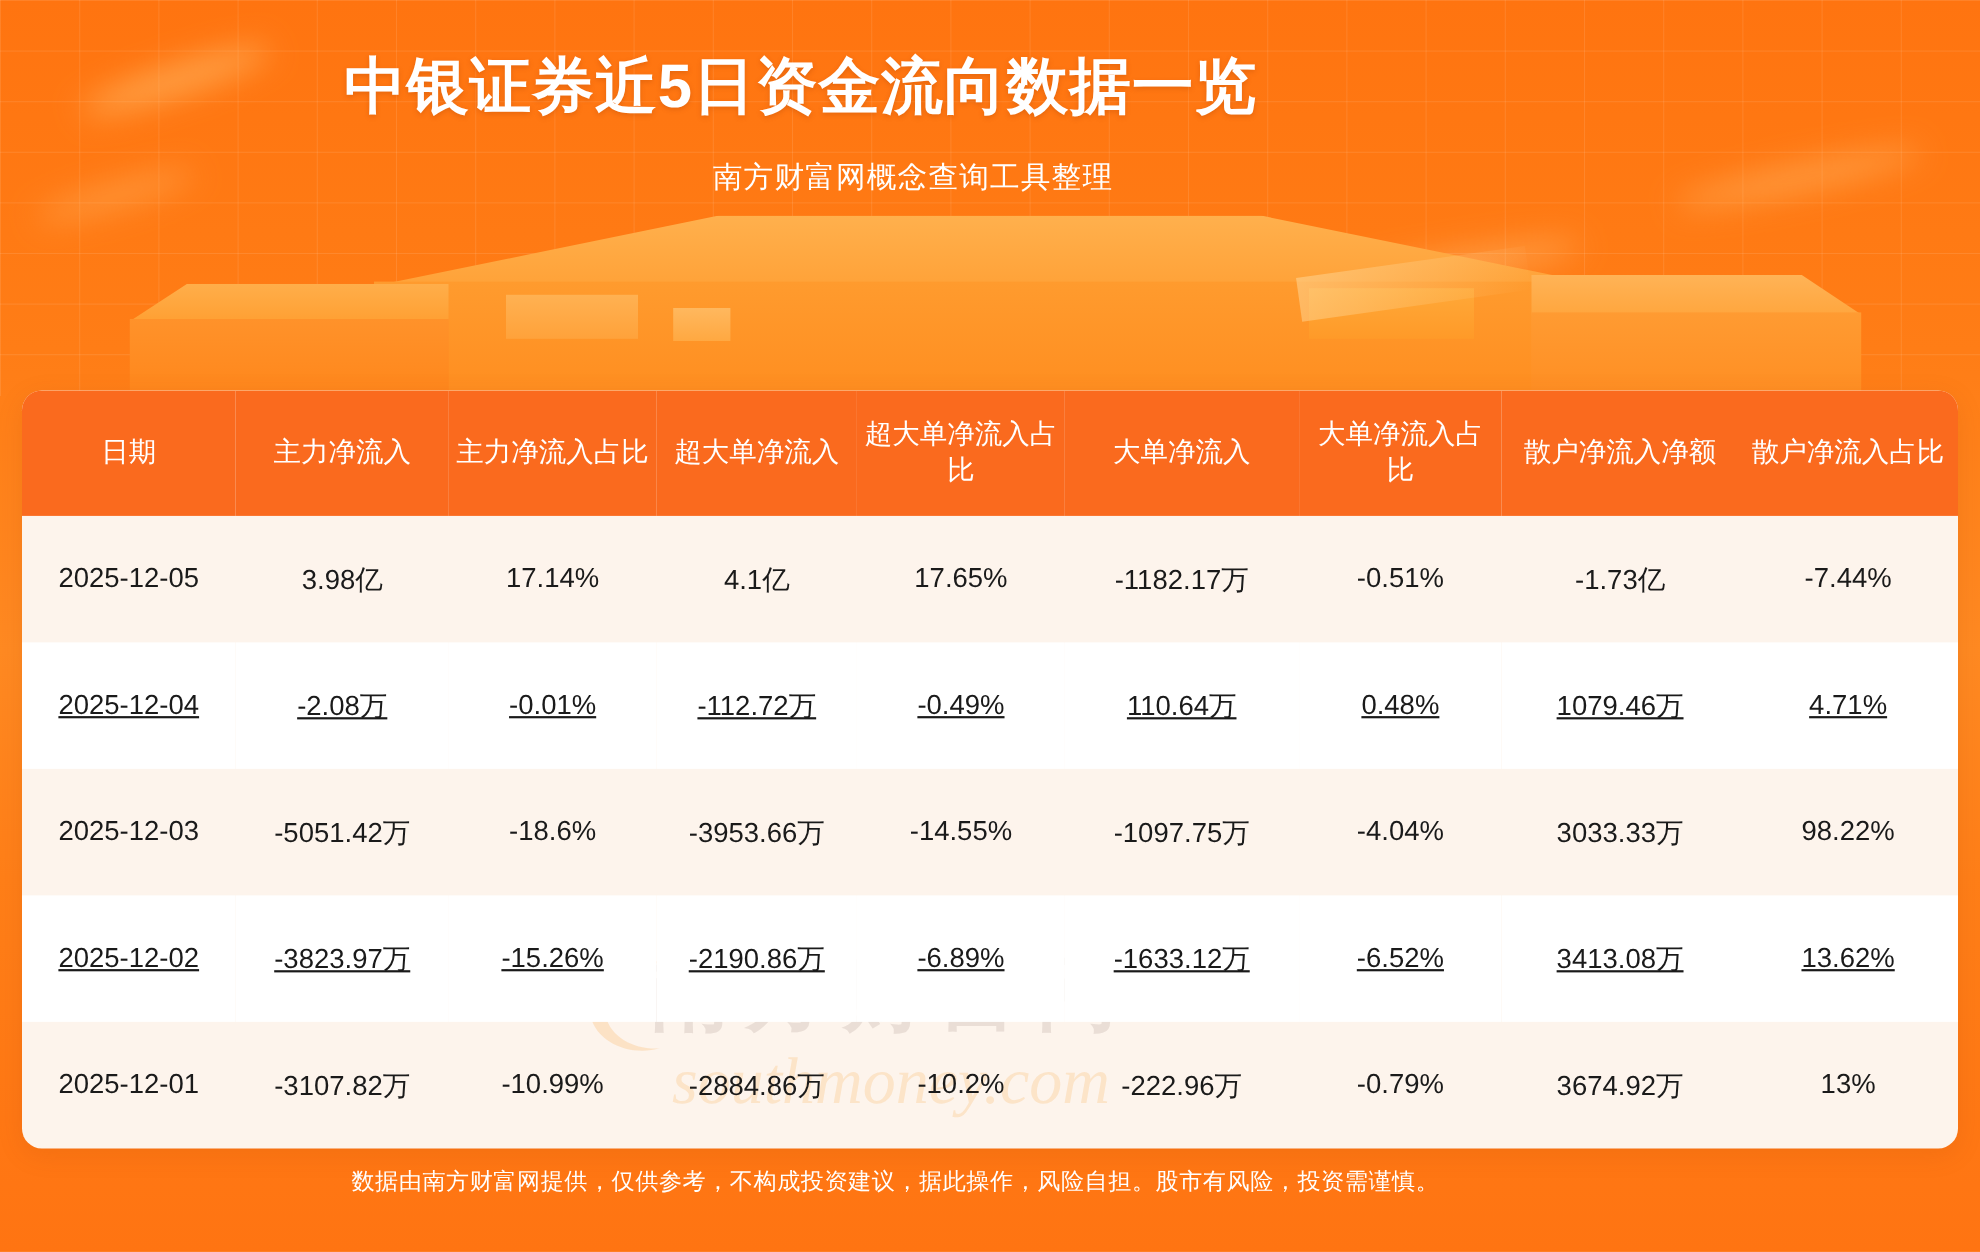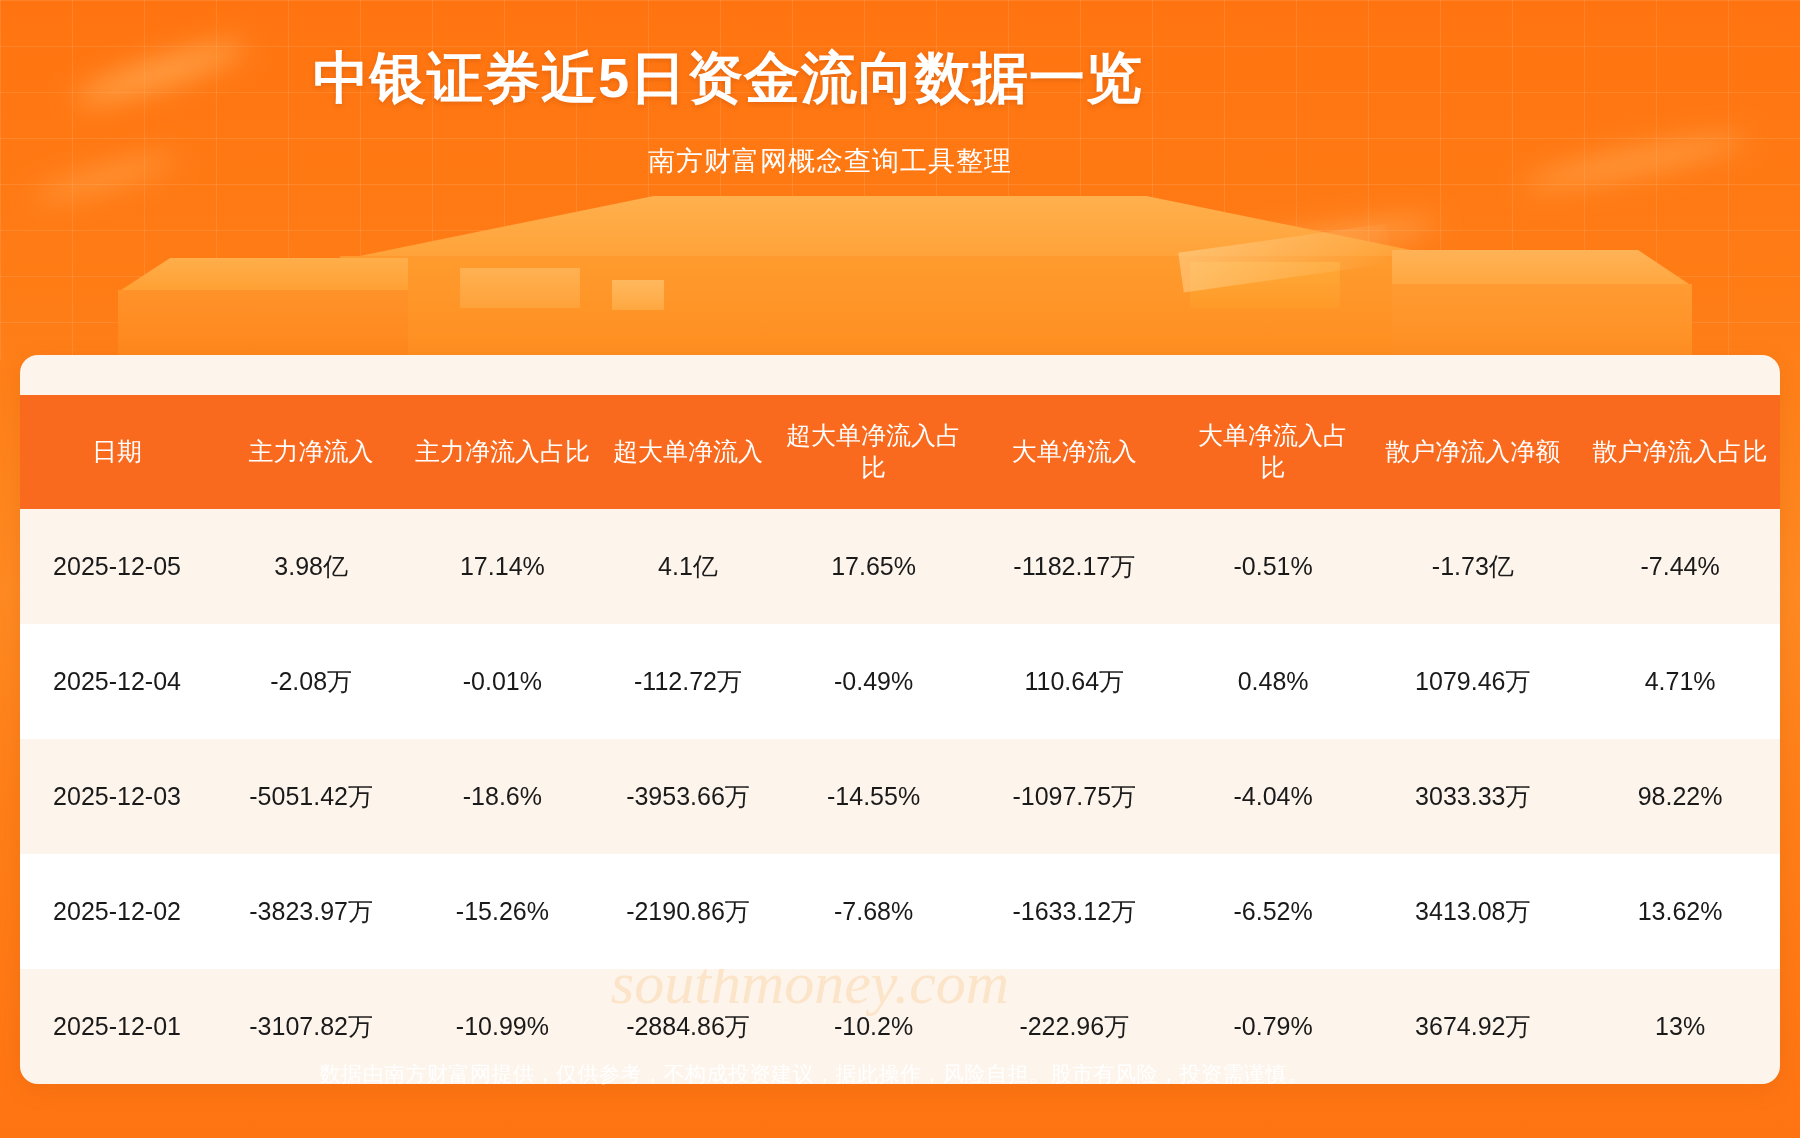--- a/index.html
+++ b/index.html
@@ -127,21 +127,20 @@
     border-radius: 18px;
     background: #fdf4ec;
     overflow: hidden;
     box-shadow: 0 6px 24px rgba(150,60,0,0.12);
   }
 
   table {
     width: 100%;
     border-collapse: collapse;
     table-layout: fixed;
-    margin-top: 40px;
   }
 
   thead th {
     background: #fa6a1e;
     color: #ffffff;
     font-size: 25px;
     font-weight: normal;
     padding: 24px 6px 26px;
     line-height: 1.28;
     text-align: center;
@@ -154,21 +153,21 @@
     color: #1a1a1a;
     text-align: center;
     vertical-align: middle;
     height: 115px;
     padding: 0 0;
     border: none;
     position: relative;
     z-index: 2;
   }
   tbody tr.odd  td { background: transparent; }
-  tbody tr.even td { background: #ffffff; }
+  tbody tr.even td { background: #ffffff; text-decoration: underline; }
 
   
   col.c0 { width: 10.3%; }
   col.c1 { width: 10.3%; }
   col.c2 { width: 10.0%; }
   col.c3 { width: 9.7%;  }
   col.c4 { width: 10.0%; }
   col.c5 { width: 11.3%; }
   col.c6 { width: 9.8%;  }
   col.c7 { width: 11.4%; }
@@ -315,21 +314,21 @@
           <td>-1097.75万</td>
           <td>-4.04%</td>
           <td>3033.33万</td>
           <td>98.22%</td>
         </tr>
         <tr class="even">
           <td>2025-12-02</td>
           <td>-3823.97万</td>
           <td>-15.26%</td>
           <td>-2190.86万</td>
-          <td>-7.68%</td>
+          <td>-6.89%</td>
           <td>-1633.12万</td>
           <td>-6.52%</td>
           <td>3413.08万</td>
           <td>13.62%</td>
         </tr>
         <tr class="odd">
           <td>2025-12-01</td>
           <td>-3107.82万</td>
           <td>-10.99%</td>
           <td>-2884.86万</td>

